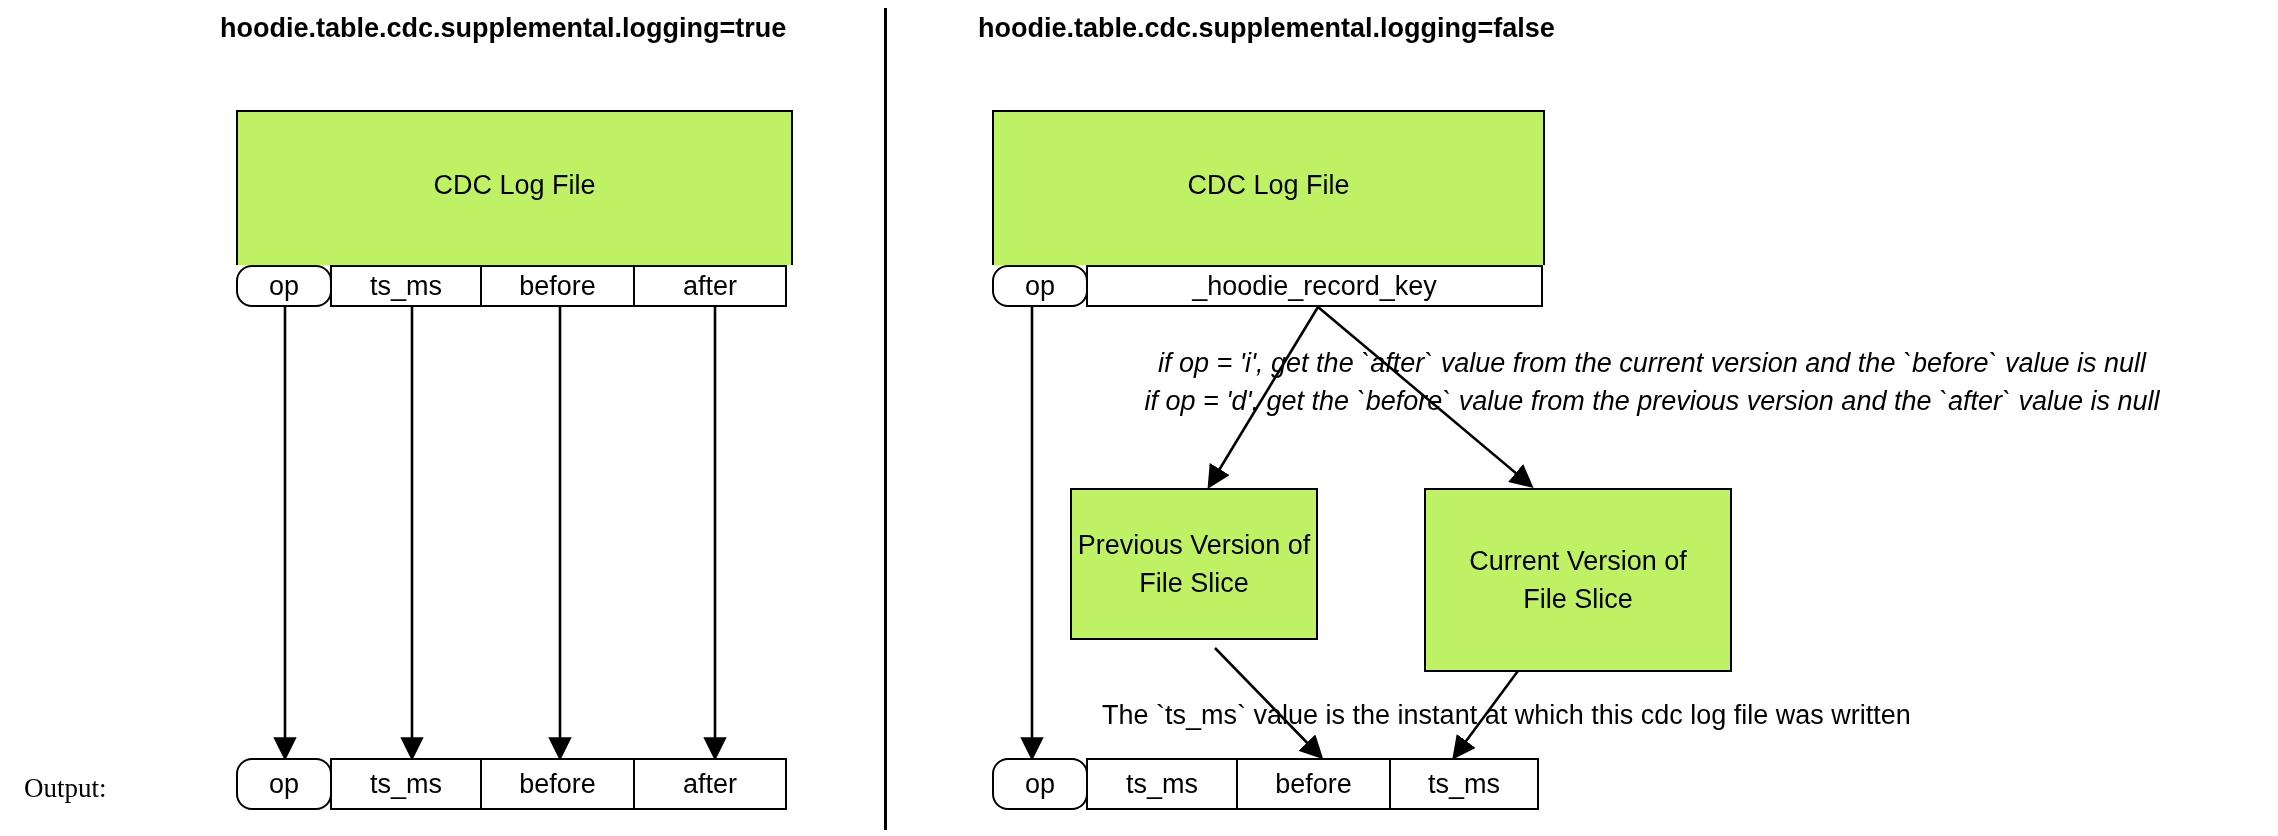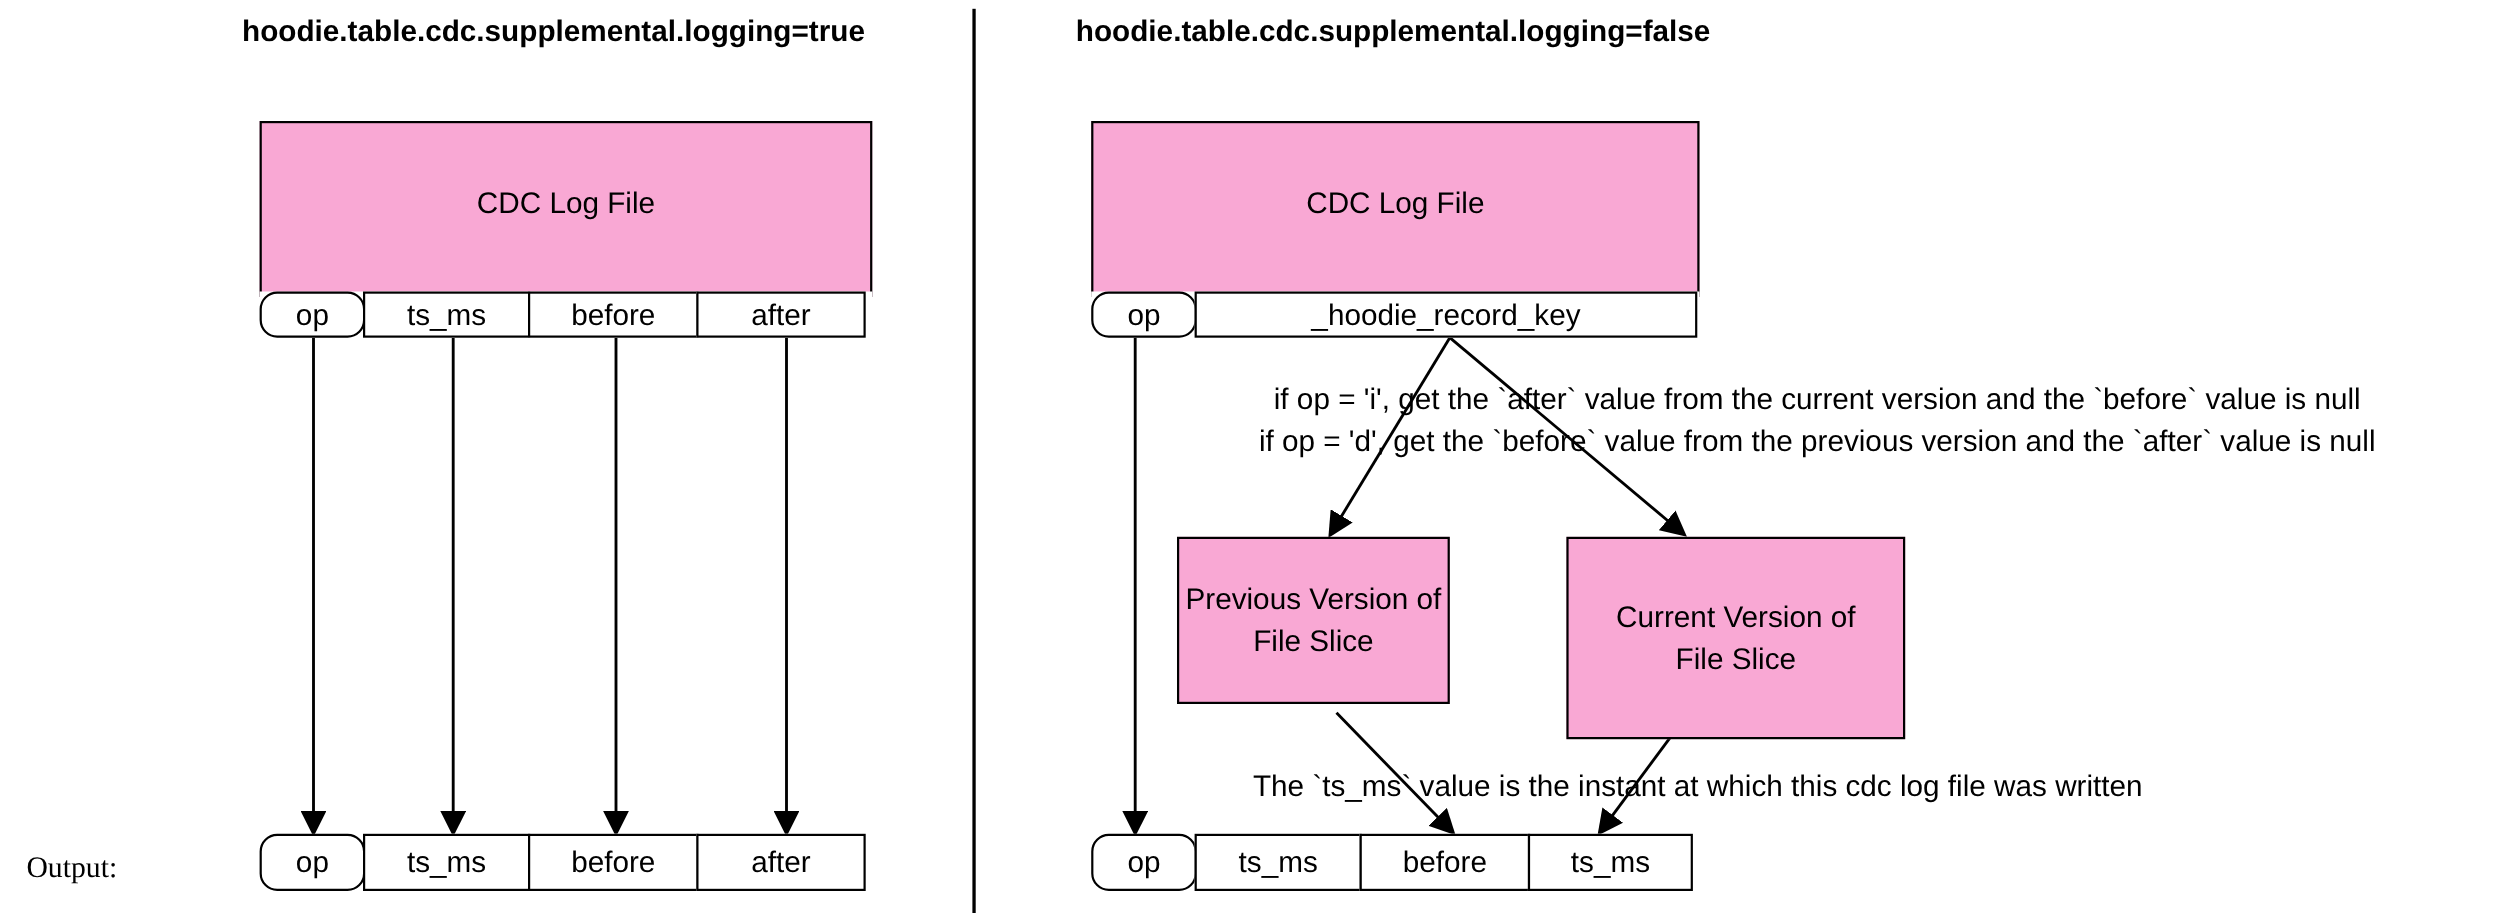--- a/index.html
+++ b/index.html
@@ -40,21 +40,21 @@
     left: 884px;
     top: 8px;
     width: 3px;
     height: 822px;
     background: #000000;
   }
   
   .box {
     position: absolute;
     border: 2px solid #000000;
-    background: #f9a8d4;
+    background: #bef264;
     box-sizing: border-box;
   }
   .logbox-title {
     position: absolute;
     left: 0;
     right: 0;
     text-align: center;
     font-size: 27px;
     color: #000;
   }
@@ -97,20 +97,21 @@
     line-height: 38px;
     white-space: nowrap;
     color: #000;
   }
   .note-lines {
     position: absolute;
     text-align: center;
     font-size: 27px;
     line-height: 38px;
     color: #000;
+    font-style: italic;
   }
   .note-lines div {
     white-space: nowrap;
   }
   .output-label {
     position: absolute;
     font-size: 27px;
     color: #000;
     white-space: nowrap;
   }
@@ -195,21 +196,21 @@
     </div>
   </div>
 
   <div class="box version-box" style="left:1424px; top:488px; width:308px; height:184px;">
     <div>
       <div>Current Version of</div>
       <div>File Slice</div>
     </div>
   </div>
 
-  <div class="note" style="left:1102px; top:696px;margin-left:37px;">The `ts_ms` value is the instant at which this cdc log file was written</div>
+  <div class="note" style="left:1102px; top:696px;">The `ts_ms` value is the instant at which this cdc log file was written</div>
 
   <div class="schema-row" style="left:992px; top:758px; width:553px; height:52px;">
     <div class="schema-cell" style="width:96px;">op</div>
     <div class="schema-cell" style="width:152px;">ts_ms</div>
     <div class="schema-cell" style="width:155px;">before</div>
     <div class="schema-cell" style="width:150px;">ts_ms</div>
   </div>
 
 </div>
 

